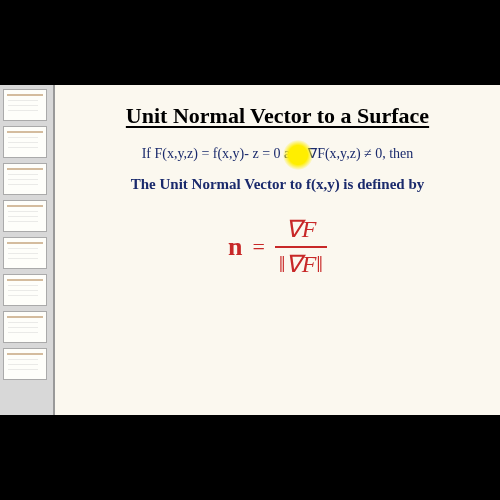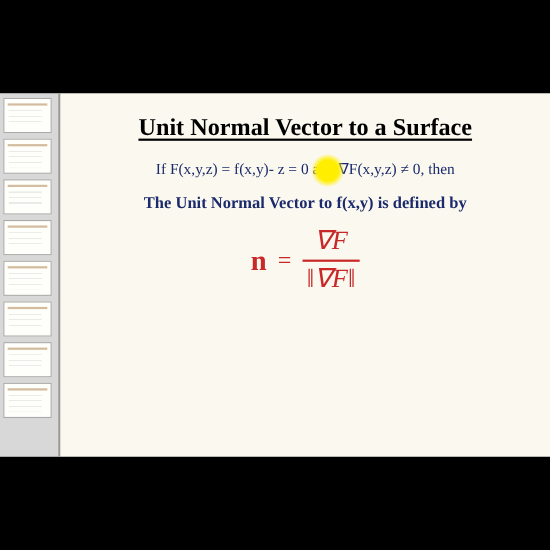--- a/index.html
+++ b/index.html
@@ -75,21 +75,21 @@
       color: #1a2a6c;
       font-size: 14px;
       margin-bottom: 14px;
       text-align: center;
       white-space: nowrap;
     }
     .line2 {
       color: #1a2a6c;
       font-size: 15px;
       font-weight: bold;
-      margin-bottom: 11px;
+      margin-bottom: 22px;
       text-align: center;
     }
     .formula {
       color: #c82828;
       font-size: 24px;
       display: flex;
       align-items: center;
       gap: 10px;
       font-family: 'Times New Roman', serif;
     }

